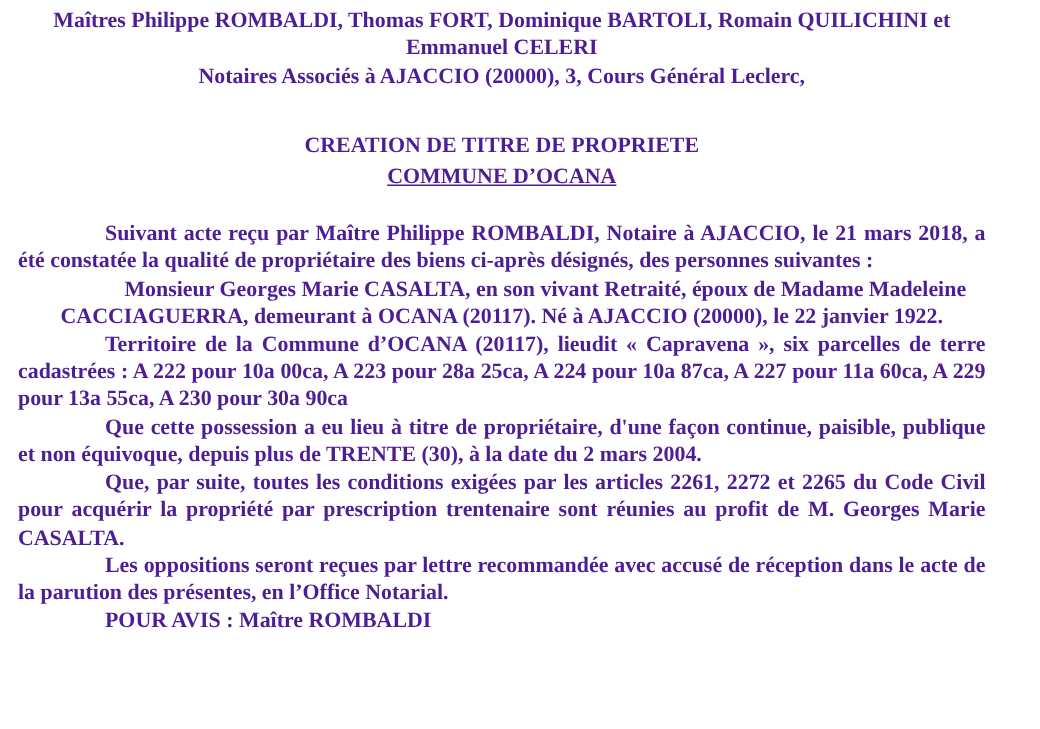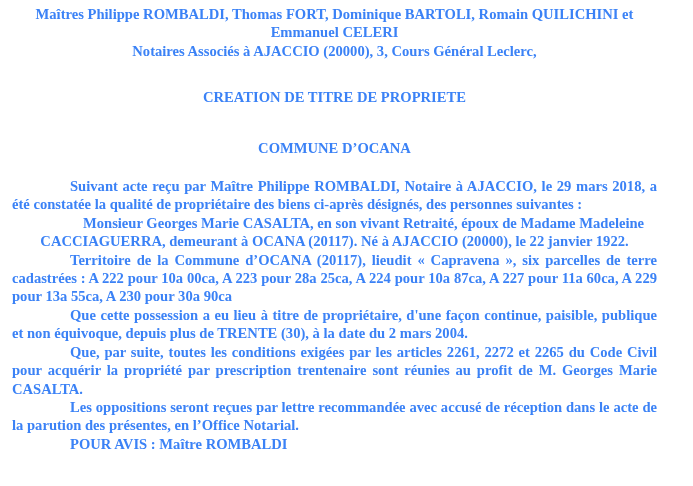--- a/index.html
+++ b/index.html
@@ -6,43 +6,43 @@
   body { width:693px; height:486px; overflow:hidden; }
   .doc {
     position:relative;
     box-sizing:border-box;
     width:693px; height:486px;
     padding:5px 36px 0 12px;
     font-family:"Liberation Serif", "DejaVu Serif", serif;
     font-weight:bold;
     font-size:14.6px;
     line-height:18.4px;
-    color:#3b82f6;
+    color:#4c1d95;
   }
   .center { text-align:center; }
   .header { margin:0; }
   .title { margin:28px 0 0 0; }
-  .commune { margin:32px 0 20px 0; }
+  .commune { margin:2px 0 20px 0;text-decoration:underline; }
   p { margin:0; text-align:justify; }
   p.indent { text-indent:58px; }
   p.last-left { text-align:center; }
 </style>
 </head>
 <body>
 
 <div class="doc">
   <div class="header center">
     <div>Maîtres Philippe ROMBALDI, Thomas FORT, Dominique BARTOLI, Romain QUILICHINI et</div>
     <div>Emmanuel CELERI</div>
     <div>Notaires Associés à AJACCIO (20000), 3, Cours Général Leclerc,</div>
   </div>
 
   <div class="title center">CREATION DE TITRE DE PROPRIETE</div>
   <div class="commune center">COMMUNE D’OCANA</div>
 
-  <p class="indent">Suivant acte reçu par Maître Philippe ROMBALDI, Notaire à AJACCIO, le 29 mars 2018, a été constatée la qualité de propriétaire des biens ci-après désignés, des personnes suivantes :</p>
+  <p class="indent">Suivant acte reçu par Maître Philippe ROMBALDI, Notaire à AJACCIO, le 21 mars 2018, a été constatée la qualité de propriétaire des biens ci-après désignés, des personnes suivantes :</p>
   <p class="indent last-left">Monsieur Georges Marie CASALTA, en son vivant Retraité, époux de Madame Madeleine CACCIAGUERRA, demeurant à OCANA (20117). Né à AJACCIO (20000), le 22 janvier 1922.</p>
   <p class="indent">Territoire de la Commune d’OCANA (20117), lieudit « Capravena », six parcelles de terre cadastrées : A 222 pour 10a 00ca, A 223 pour 28a 25ca, A 224 pour 10a 87ca, A 227 pour 11a 60ca, A 229 pour 13a 55ca, A 230 pour 30a 90ca</p>
   <p class="indent">Que cette possession a eu lieu à titre de propriétaire, d'une façon continue, paisible, publique et non équivoque, depuis plus de TRENTE (30), à la date du 2 mars 2004.</p>
   <p class="indent">Que, par suite, toutes les conditions exigées par les articles 2261, 2272 et 2265  du Code Civil pour acquérir la propriété par prescription trentenaire sont réunies au profit de M. Georges Marie CASALTA.</p>
   <p class="indent">Les oppositions seront reçues par lettre recommandée avec accusé de réception dans le acte de la parution des présentes, en l’Office Notarial.</p>
   <p class="indent">POUR AVIS : Maître ROMBALDI</p>
 </div>
 
 </body></html>

